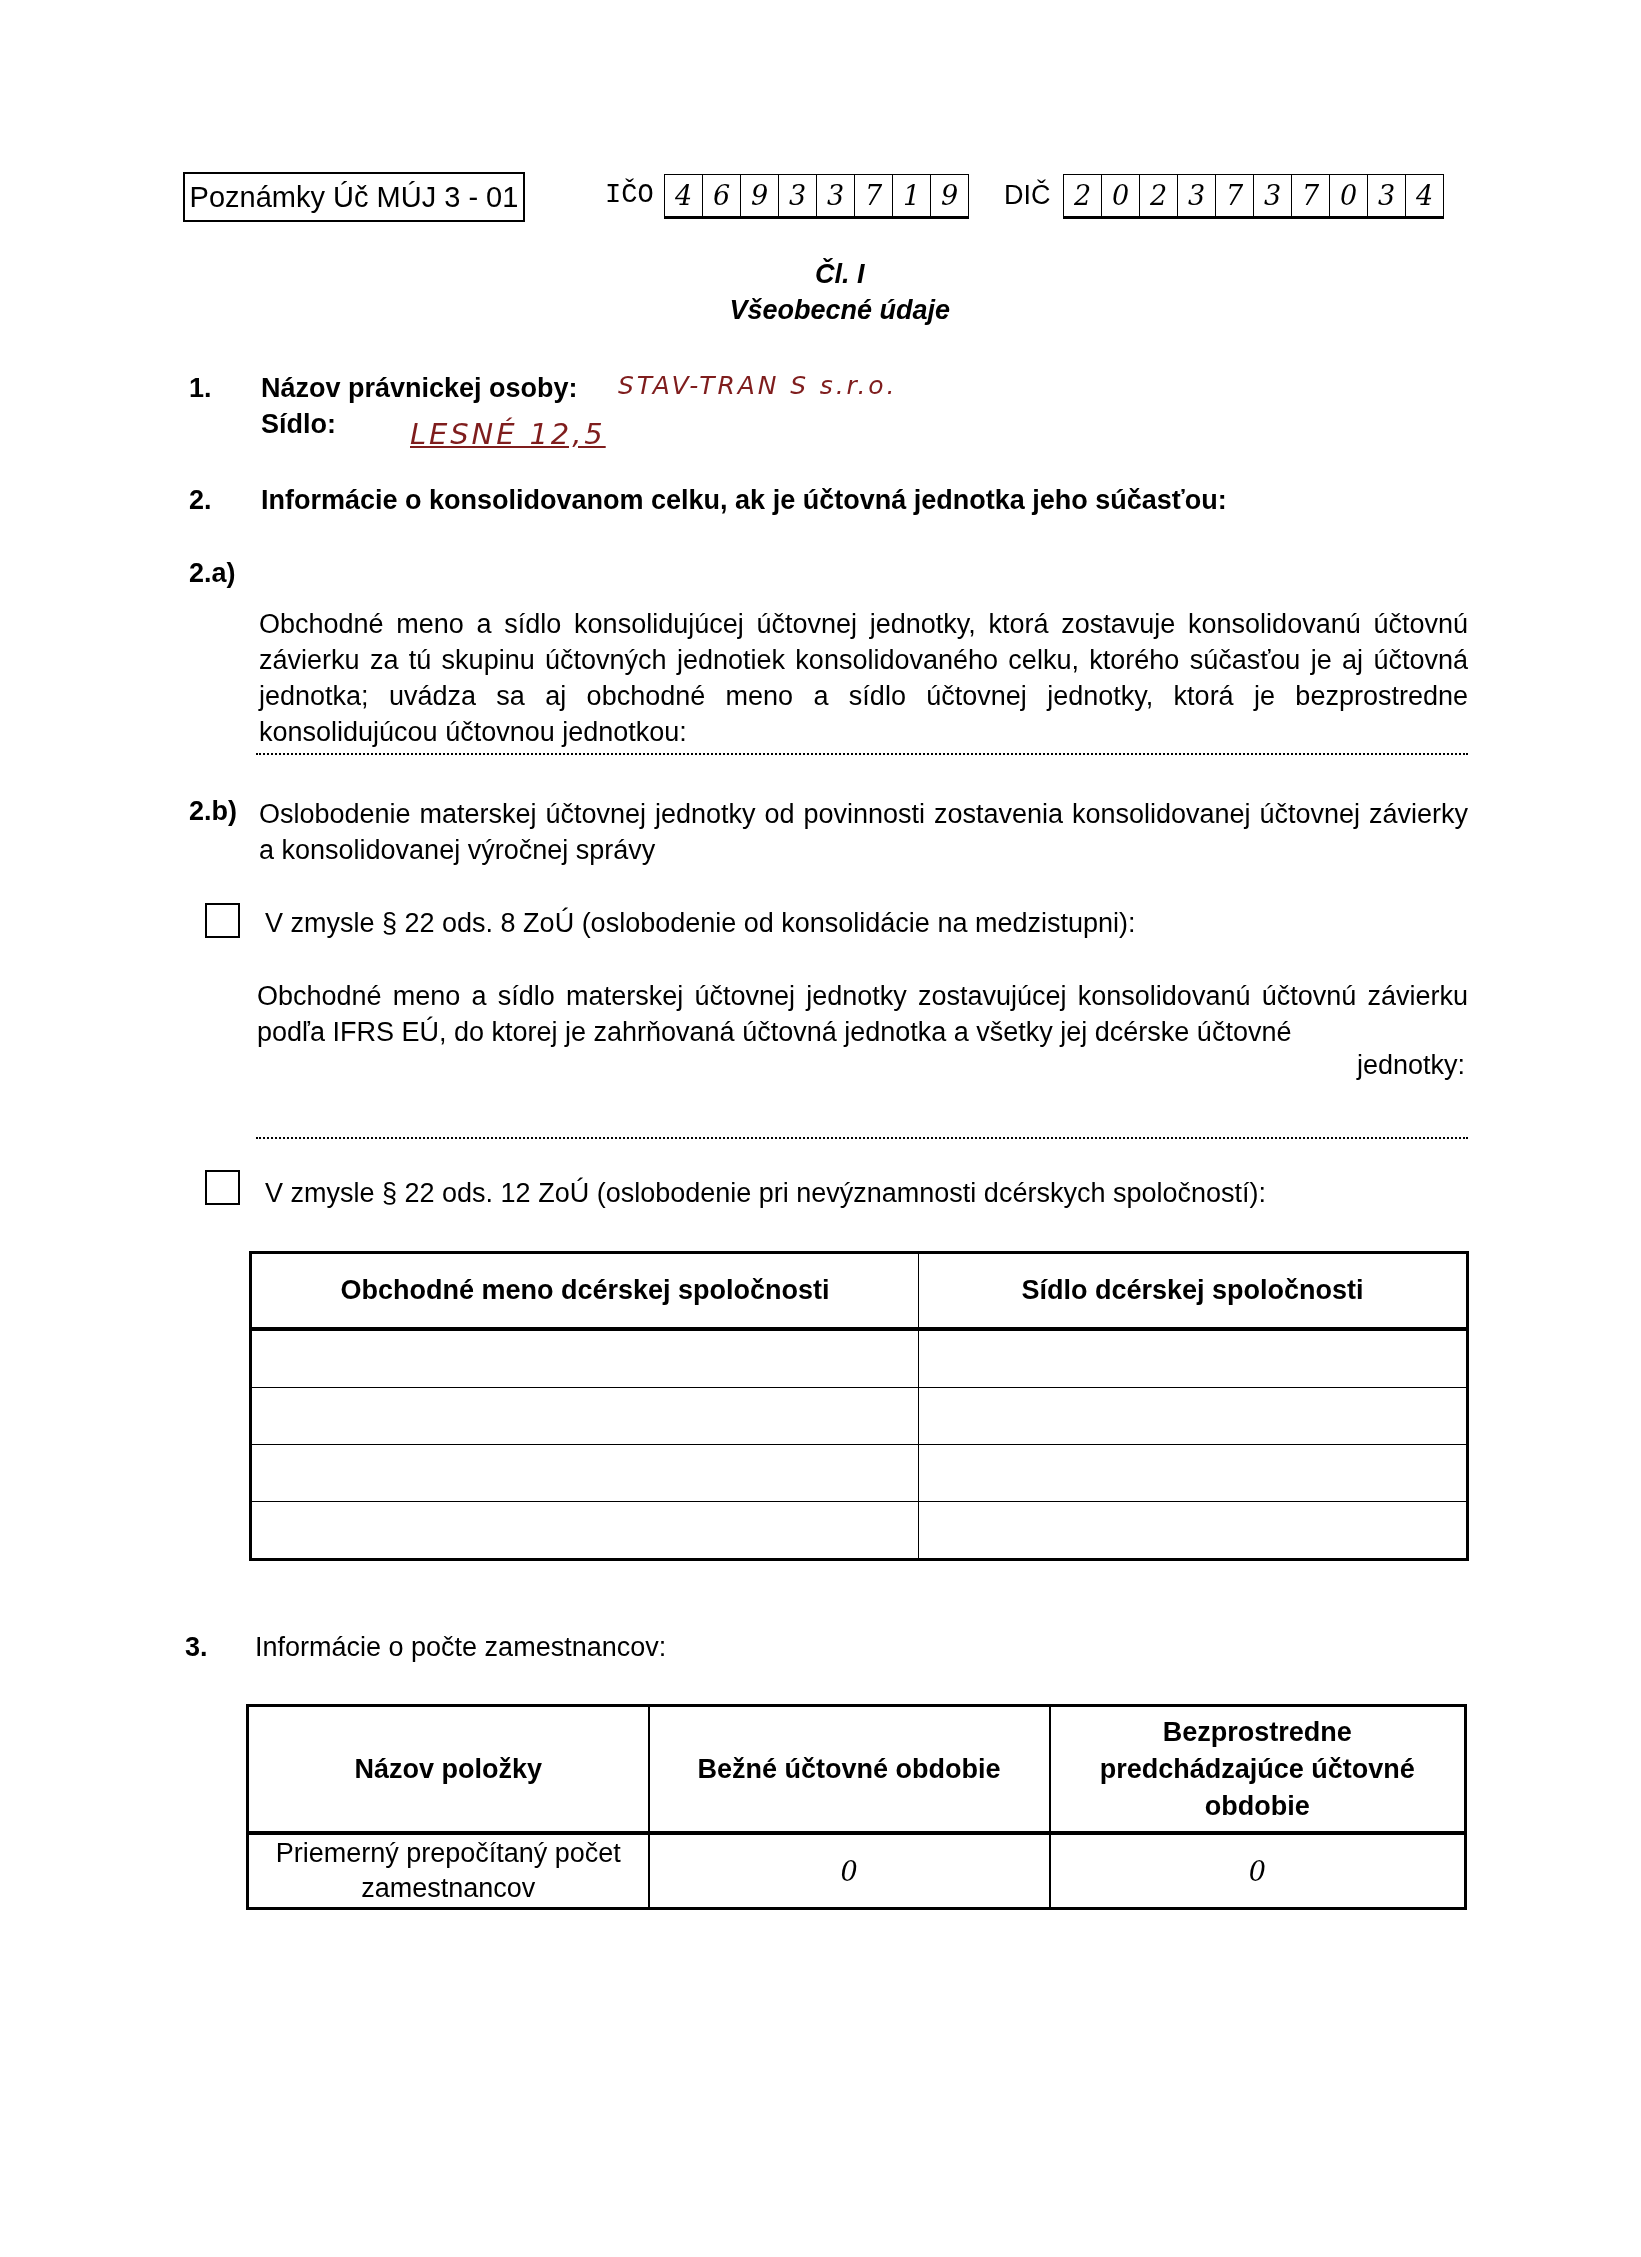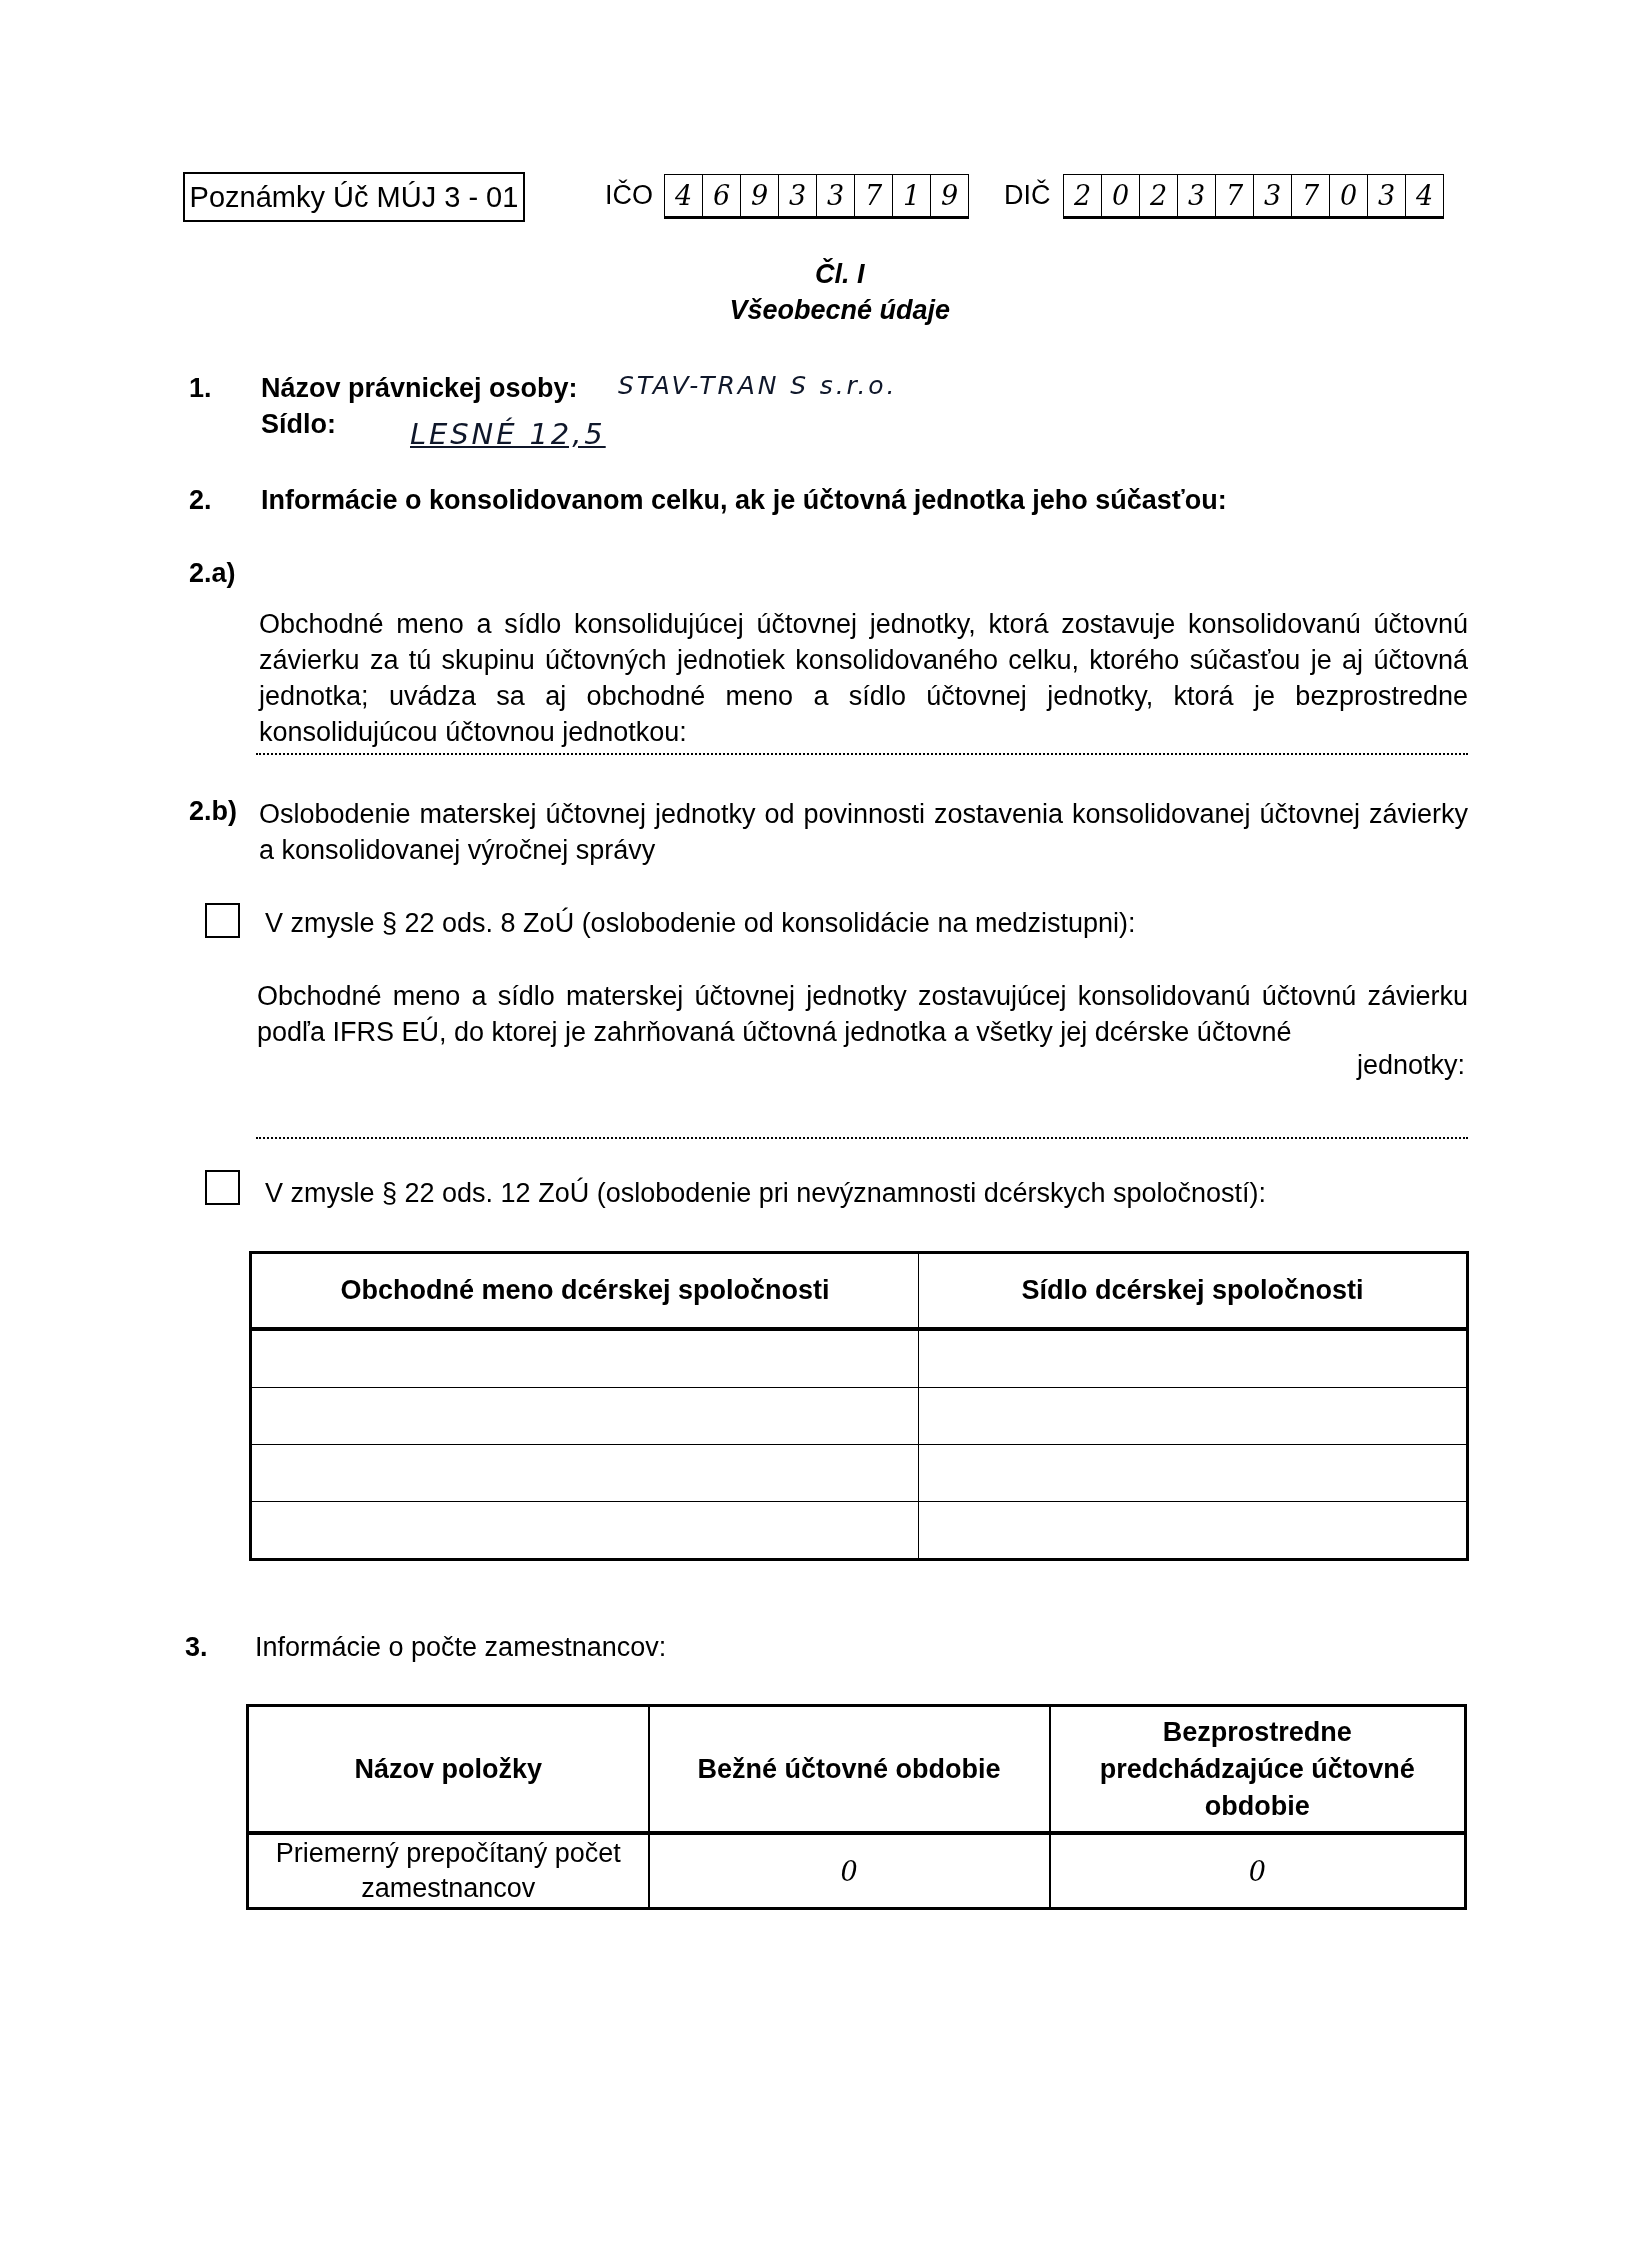--- a/index.html
+++ b/index.html
@@ -1,21 +1,21 @@
 <!DOCTYPE html>
 <html><head>
 <meta charset="utf-8">
 <style>
   html, body { margin: 0; padding: 0; background: #ffffff; }
   body {
     width: 1641px; height: 2257px; position: relative; overflow: hidden;
     font-family: "Liberation Sans", "DejaVu Sans", sans-serif; color: #000;
   }
   .abs { position: absolute; }
-  .hw { font-family: "DejaVu Sans", sans-serif; font-style: italic; font-weight: 300; color: #0f172a; letter-spacing: 2.9px; }
+  .hw { font-family: "DejaVu Sans", sans-serif; font-style: italic; font-weight: 300; color: #7f1d1d; letter-spacing: 2.9px; }
 
   
   #form-code { left: 183px; top: 172px; width: 338px; height: 46px; border: 2.9px solid #000;
     font-size: 29px; line-height: 46px; text-align: center; box-sizing: content-box; }
   .id-label { font-size: 27px; top: 180px; }
   .digits { display: flex; border: 1.9px solid #000; border-bottom-width: 3.9px; height: 41px; top: 174px; }
   .digit { width: 37px; border-right: 1.4px solid #000; text-align: center; font-size: 27px; line-height: 41px;
     font-family: "DejaVu Serif", serif; font-style: italic; }
   .digit:last-child { border-right: none; }
 
@@ -43,21 +43,21 @@
   .t2 thead tr { border-bottom: 4.8px solid #000; }
   .t2 td { height: 70px; font-size: 27px; line-height: 35px; }
   .t2 col.c1 { width: 401px; } .t2 col.c2 { width: 401px; }
   .val { font-family: "DejaVu Serif", serif; font-style: italic; font-size: 27px; }
 </style>
 </head>
 <body>
 
 <div id="form-code" class="abs">Poznámky Úč MÚJ 3 - 01</div>
 
-<div class="abs id-label" style="left:605px;">IČO</div>
+<div class="abs id-label" style="left:605px;font-family:Liberation Mono, monospace;">IČO</div>
 <div class="abs digits" style="left:664px;">
   <div class="digit">4</div>
   <div class="digit">6</div>
   <div class="digit">9</div>
   <div class="digit">3</div>
   <div class="digit">3</div>
   <div class="digit">7</div>
   <div class="digit">1</div>
   <div class="digit">9</div>
 </div>

